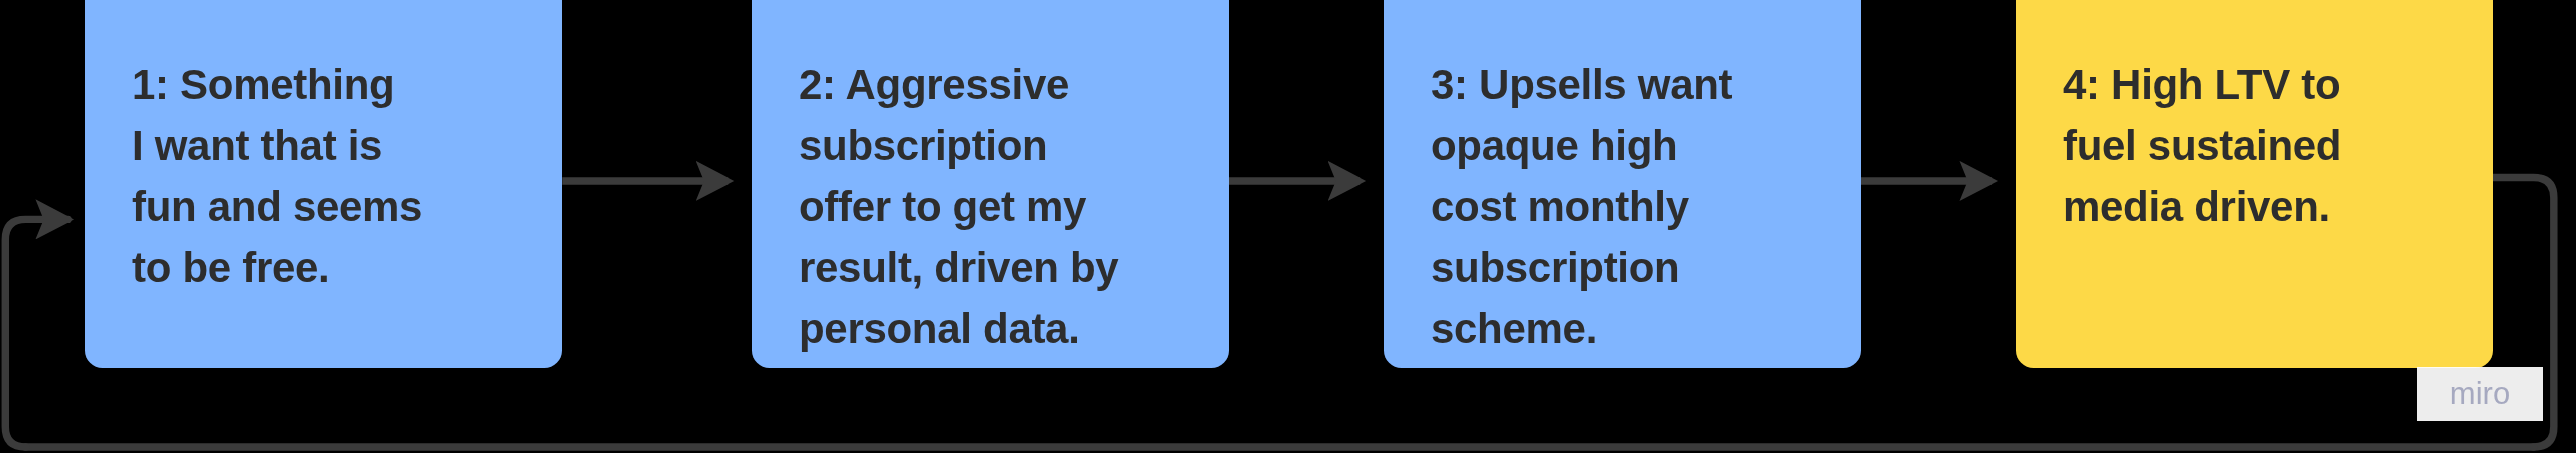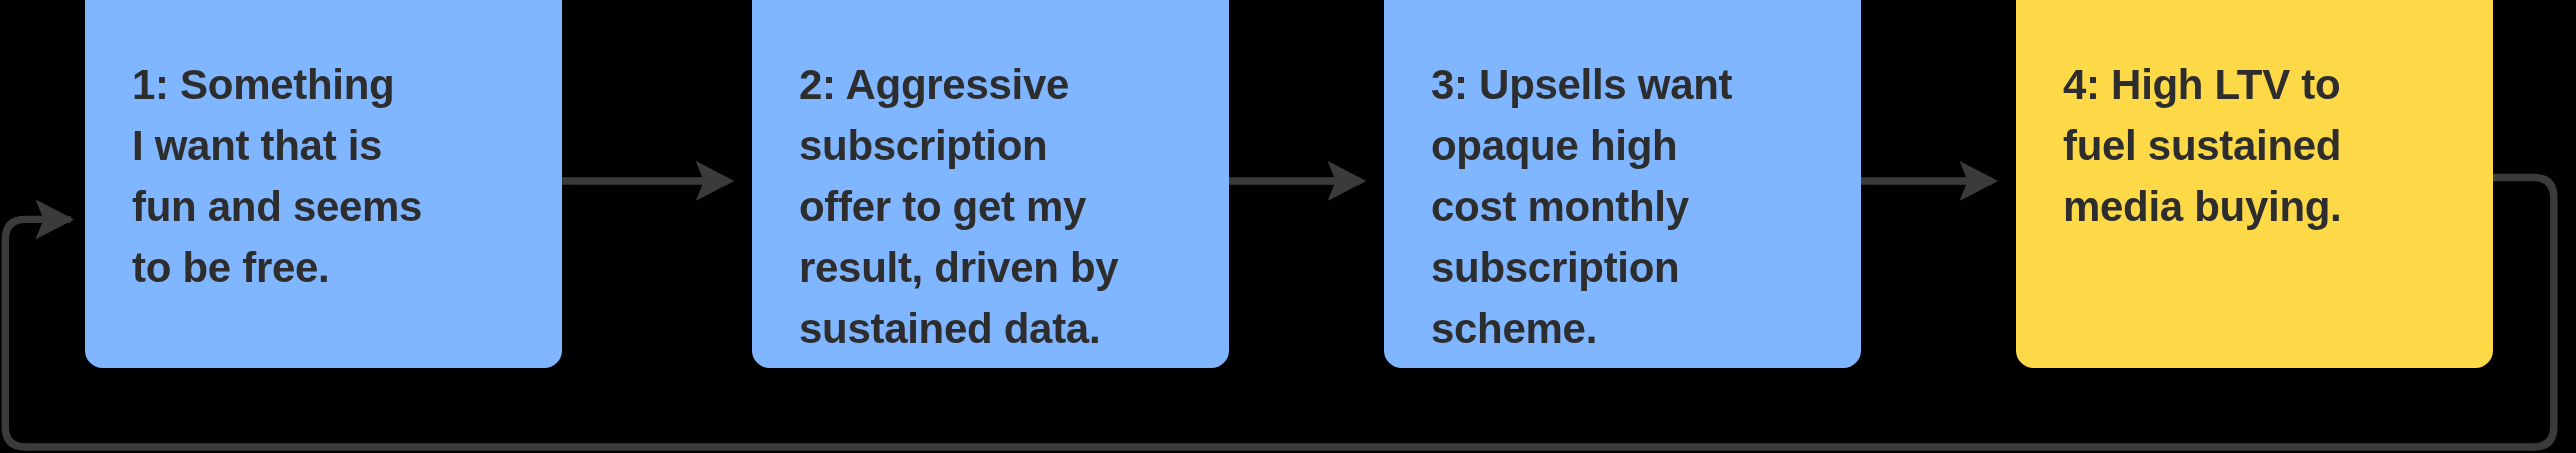--- a/index.html
+++ b/index.html
@@ -99,32 +99,35 @@
 I want that is
 fun and seems
 to be free.</span>
   </div>
 
   <div class="card" id="card-2" style="background: rgb(128, 181, 255);">
     <span class="card-text">2: Aggressive
 subscription
 offer to get my
 result, driven by
-sustained data.</span>
+personal data.</span>
   </div>
 
   <div class="card" id="card-3" style="background: rgb(128, 181, 255);">
     <span class="card-text">3: Upsells want
 opaque high
 cost monthly
 subscription
 scheme.</span>
   </div>
 
   <div class="card" id="card-4" style="background: rgb(253, 217, 71);">
     <span class="card-text">4: High LTV to
 fuel sustained
-media buying.</span>
+media driven.</span>
   </div>
 
+  <div id="watermark">
+    <span class="wm-text">miro</span>
+  </div>
 
 </div>
 
 
 </body></html>

